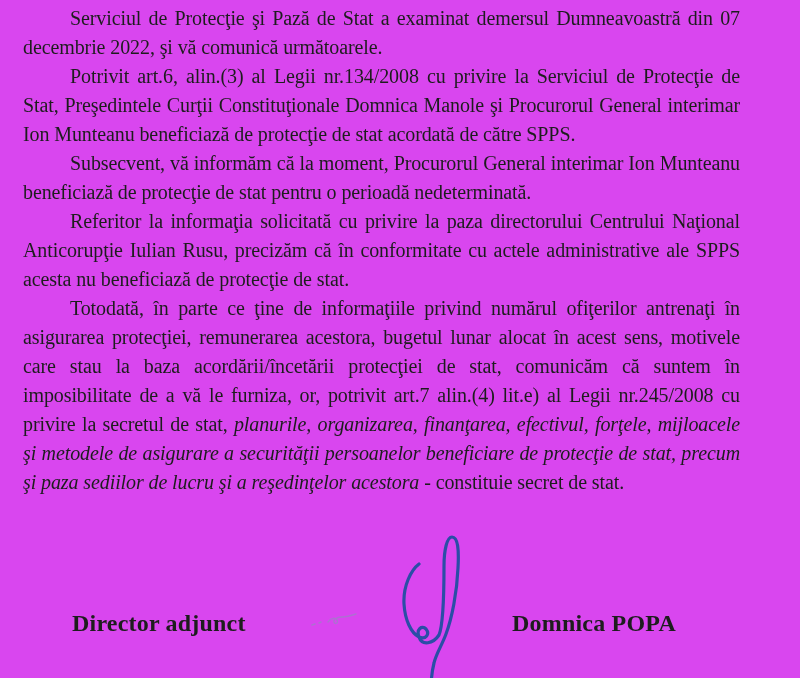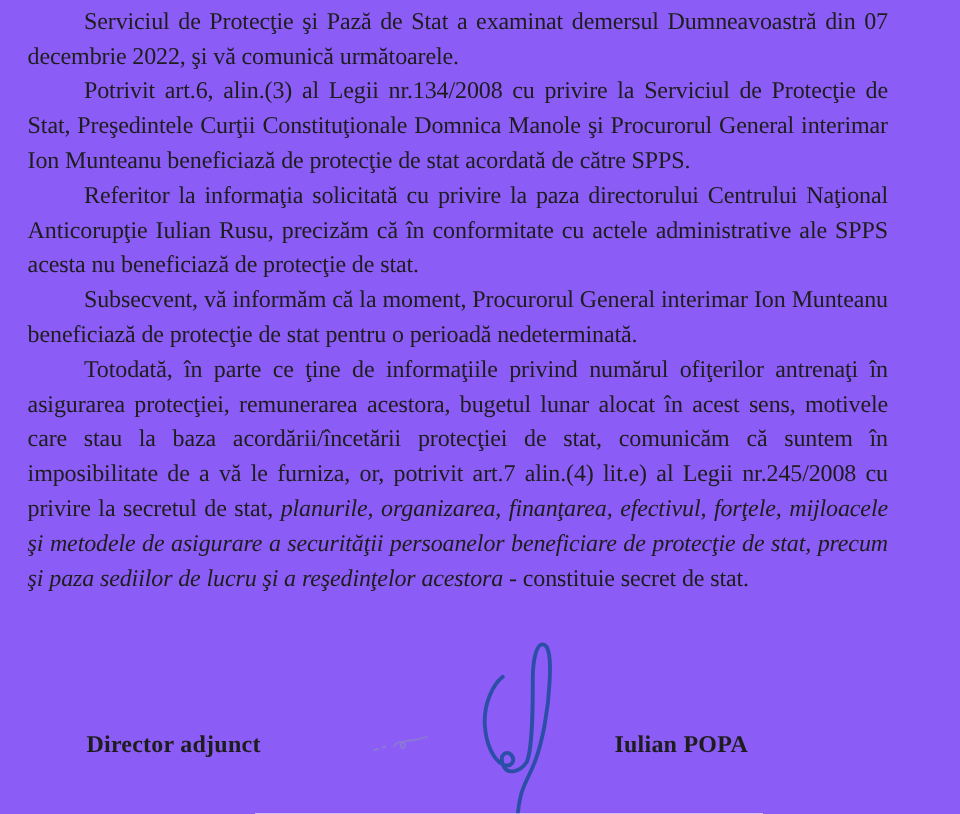--- a/index.html
+++ b/index.html
@@ -4,21 +4,21 @@
 <style>
   html, body {
     margin: 0;
     padding: 0;
     background: #ffffff;
   }
   .page {
     position: relative;
     width: 800px;
     height: 678px;
-    background: #8b5cf6;
+    background: #d946ef;
     overflow: hidden;
     font-family: "Liberation Serif", "DejaVu Serif", serif;
     color: #1d1d1d;
   }
   .letter-body {
     position: absolute;
     left: 23px;
     top: 4px;
     width: 717px;
     font-size: 20px;
@@ -29,21 +29,21 @@
   .letter-body p {
     margin: 0;
     text-indent: 47px;
   }
   .seg-normal { font-style: normal; font-weight: normal; }
   .seg-italic { font-style: italic; }
   .seg-bold   { font-weight: normal; }
 
   .sig-title, .sig-name {
     position: absolute;
-    font-size: 20px;
+    font-size: 24px;
     font-weight: bold;
     letter-spacing: 0.2px;
     white-space: nowrap;
   }
   .sig-title { left: 72px;  top: 610px; }
   .sig-name  { left: 512px; top: 610px; }
 
   .signature-svg {
     position: absolute;
     left: 374px;
@@ -61,22 +61,22 @@
   }
 </style>
 </head>
 <body>
 
 <div class="page">
 
   <div class="letter-body">
       <p><span class="seg-normal">Serviciul de Protecţie şi Pază de Stat a examinat demersul Dumneavoastră din 07 decembrie 2022, şi vă comunică următoarele.</span></p>
       <p><span class="seg-normal">Potrivit art.6, alin.(3) al Legii nr.134/2008 cu privire la Serviciul de Protecţie de Stat, Preşedintele Curţii Constituţionale Domnica Manole şi Procurorul General interimar Ion Munteanu beneficiază de protecţie de stat acordată de către SPPS.</span></p>
+      <p><span class="seg-normal">Subsecvent, vă informăm că la moment, Procurorul General interimar Ion Munteanu beneficiază de protecţie de stat pentru o perioadă nedeterminată.</span></p>
       <p><span class="seg-normal">Referitor la informaţia solicitată cu privire la paza directorului Centrului Naţional Anticorupţie Iulian Rusu, precizăm că în conformitate cu actele administrative ale SPPS acesta nu beneficiază de protecţie de stat.</span></p>
-      <p><span class="seg-normal">Subsecvent, vă informăm că la moment, Procurorul General interimar Ion Munteanu beneficiază de protecţie de stat pentru o perioadă nedeterminată.</span></p>
       <p><span class="seg-normal">Totodată, în parte ce ţine de informaţiile privind numărul ofiţerilor antrenaţi în asigurarea protecţiei, remunerarea acestora, bugetul lunar alocat în acest sens, motivele care stau la baza acordării/încetării protecţiei de stat, comunicăm că suntem în imposibilitate de a vă le furniza, or, potrivit art.7 alin.(4) lit.e) al Legii nr.245/2008 cu privire la secretul de stat, </span><span class="seg-italic">planurile, organizarea, finanţarea, efectivul, forţele, mijloacele şi metodele de asigurare a securităţii persoanelor beneficiare de protecţie de stat, precum şi paza sediilor de lucru şi a reşedinţelor acestora</span><span class="seg-normal"> - </span><span class="seg-bold">constituie secret de stat</span><span class="seg-normal">.</span></p>
     </div>
 
   <svg class="pencil-svg" viewBox="0 0 62 34" xmlns="http://www.w3.org/2000/svg">
     <path d="M 4 25 l 3 -1 M 11 23 l 2 -1" fill="none" stroke-width="1.6" stroke-linecap="round" stroke="#8a94b8"></path>
     <path d="M 20 22 c 3 -4 7 -5 9 -2 c 2 3 -2 5 -3 2 c -1 -3 4 -5 8 -5 c 4 0 8 -1 14 -3" fill="none" stroke-width="1.4" stroke-linecap="round" stroke="#8a94b8"></path>
   </svg>
 
   <svg class="signature-svg" viewBox="0 0 106 148" xmlns="http://www.w3.org/2000/svg">
     <path d="M 45 34
@@ -88,15 +88,15 @@
              C 70 93, 70 58, 70 36
              C 70 20, 73 7, 78 7
              C 84 7, 85 20, 84 38
              C 83 62, 78 88, 72 104
              C 68 115, 62 124, 60 133
              C 58 141, 57 147, 57 160" fill="none" stroke-width="3.2" stroke-linecap="round" stroke-linejoin="round" stroke="#2b4ea6"></path>
   </svg>
 
   <span class="sig-title">Director adjunct</span>
 
-  <span class="sig-name">Iulian POPA</span>
+  <span class="sig-name">Domnica POPA</span>
 
 </div>
 
 </body></html>

